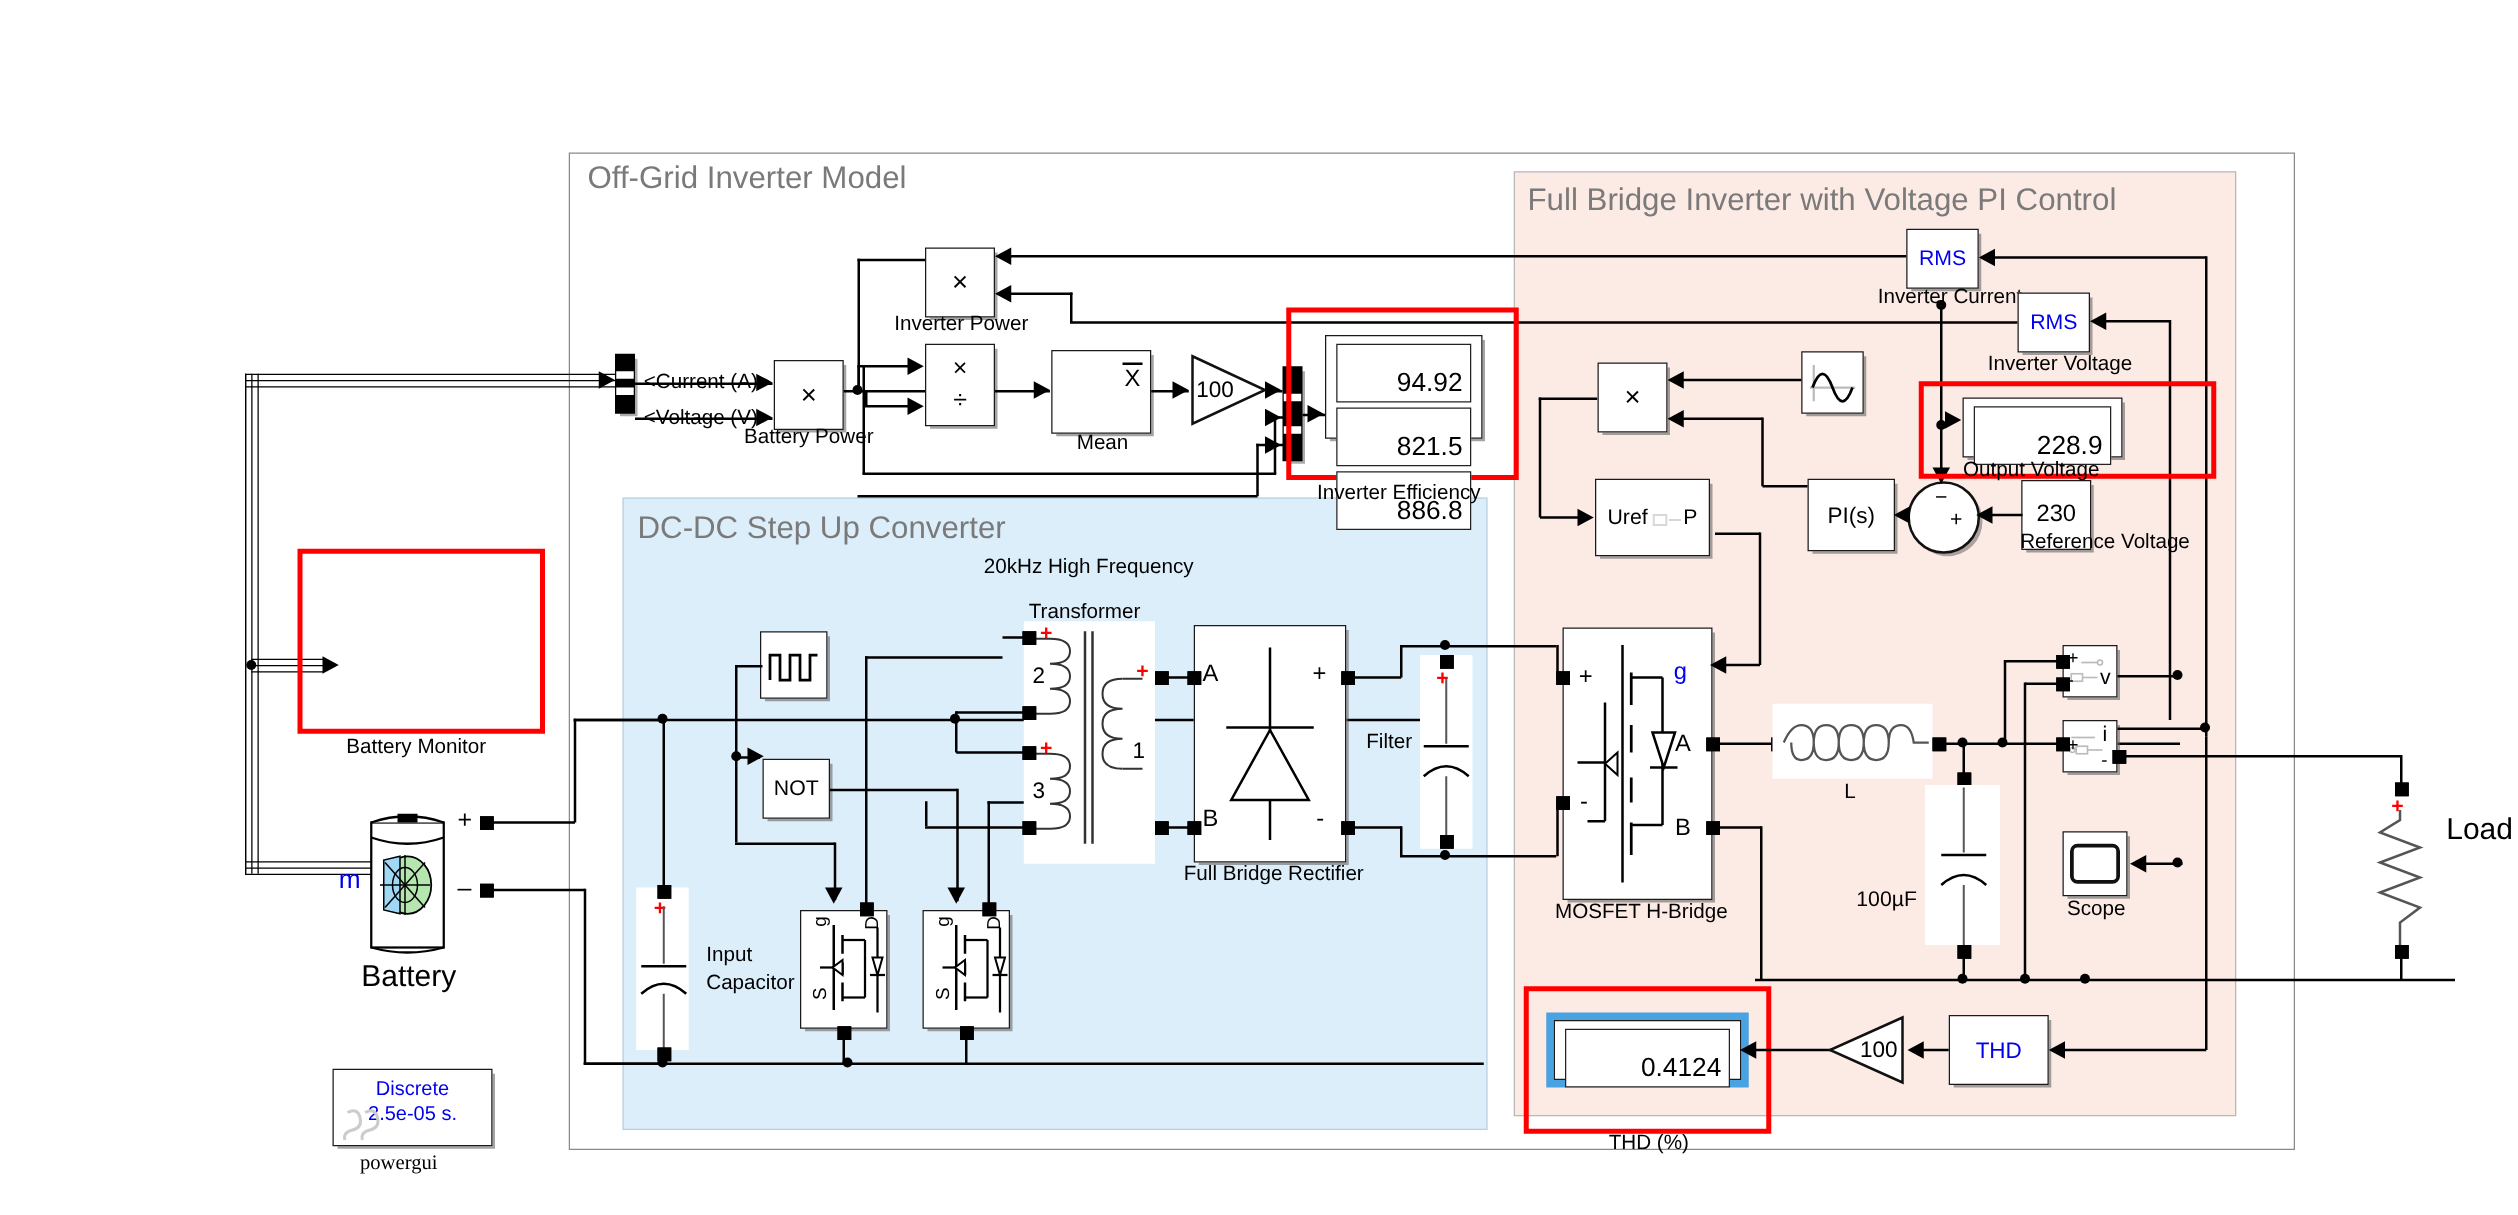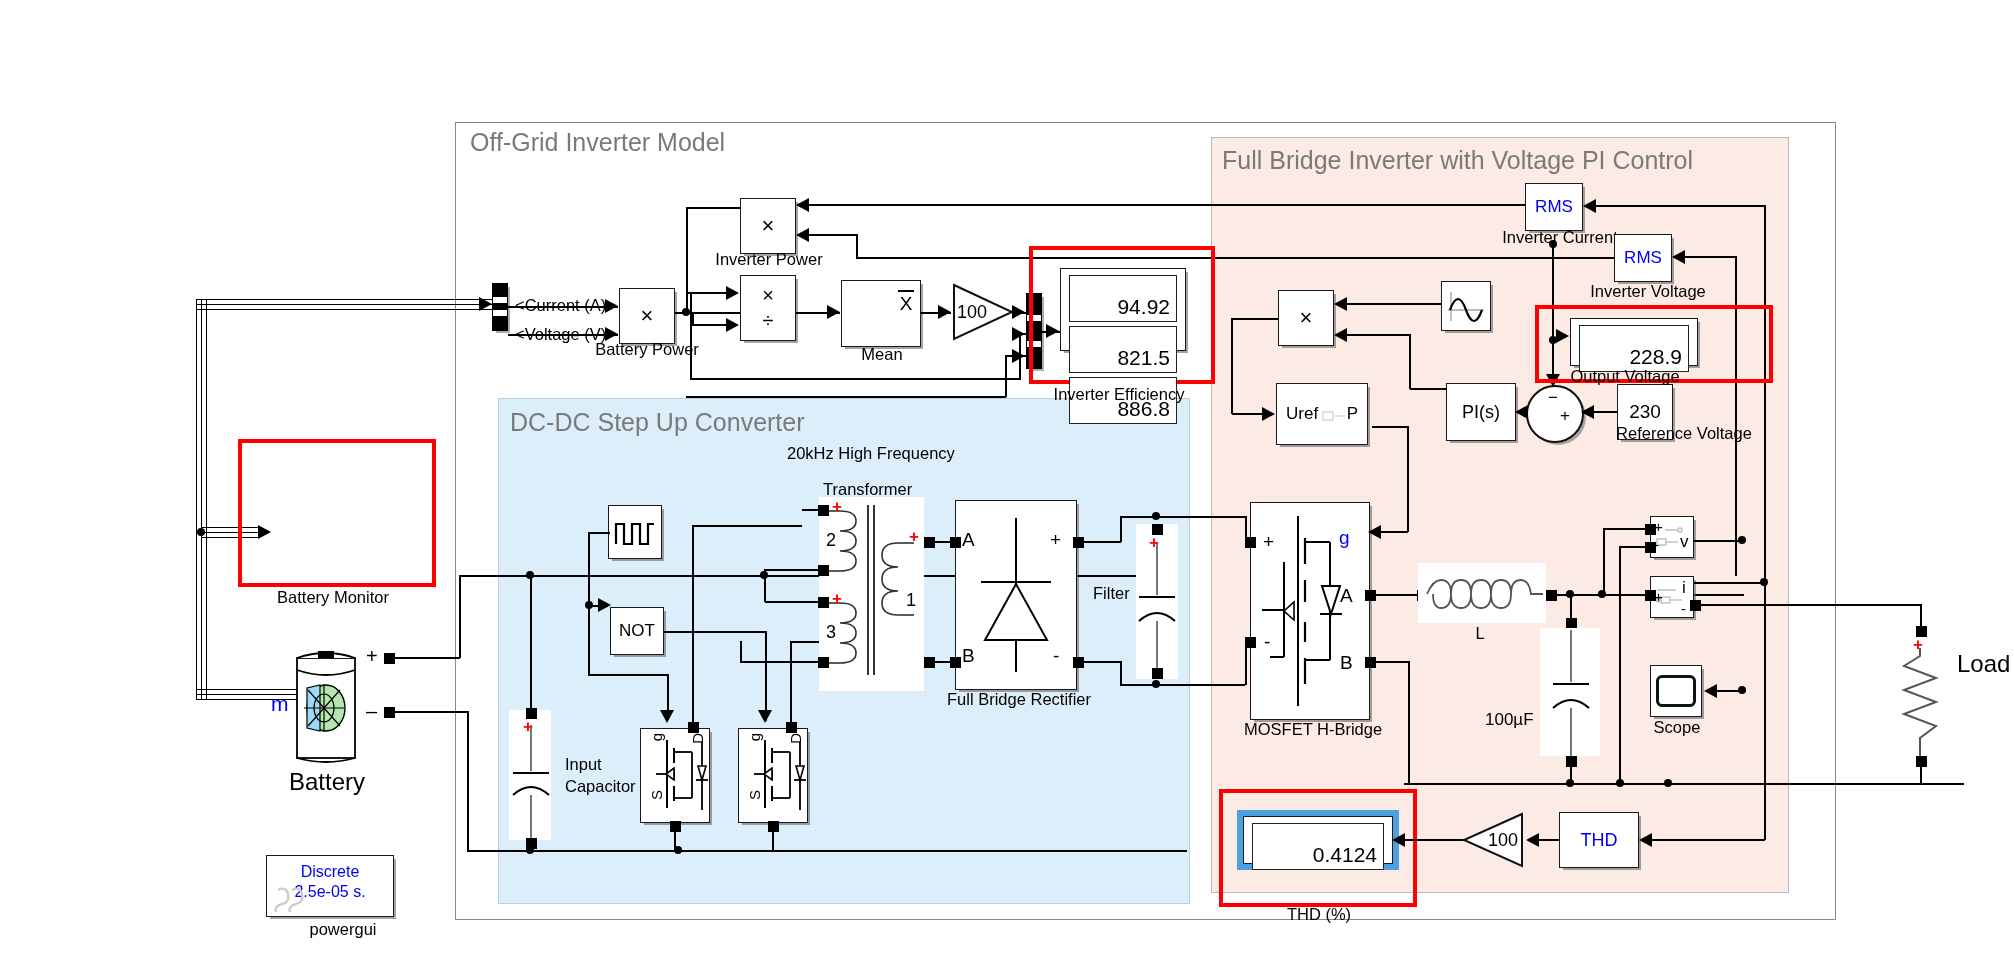--- a/index.html
+++ b/index.html
@@ -134,21 +134,21 @@
   <div class="blk abs" style="left:266px;top:855px;width:128px;height:62px;flex-direction:column;gap:0;">
     <div style="position:relative;width:100%;height:100%;">
       <div class="abs" style="left:0;right:0;top:7px;text-align:center;font-size:16px;color:#0000ee;">Discrete</div>
       <div class="abs" style="left:0;right:0;top:27px;text-align:center;font-size:16px;color:#0000ee;">2.5e-05 s.</div>
       <svg class="abs" style="left:5px;top:30px;" width="34" height="30" viewBox="0 0 34 30">
         <path d="M6 4 q8 -4 10 4 q2 8 -6 10 q-8 2 -6 8" fill="none" stroke="#cccccc" stroke-width="2.4"></path>
         <path d="M20 4 q8 -4 10 4 q2 8 -6 10 q-8 2 -6 8" fill="none" stroke="#cccccc" stroke-width="2.4"></path>
       </svg>
     </div>
   </div>
-  <div class="blk-lbl" style="left:288px;top:920px;width:110px;">powergui</div>
+  <div class="blk-lbl" style="left:264px;top:920px;width:110px;font-family:Liberation Serif, serif;">powergui</div>
 
   <div class="mux" style="left:492px;top:283px;width:16px;height:48px;">
     <span style="top:14px;"></span>
       <span style="top:27px;"></span>
   </div>
   <div class="lbl" style="left:515px;top:296px;">&lt;Current (A)&gt;</div>
   <div class="lbl" style="left:515px;top:325px;">&lt;Voltage (V)&gt;</div>
   <div class="w wh" style="left:508px;top:306px;width:110px;"></div>
   <div class="w wh" style="left:508px;top:334px;width:110px;"></div>
   <div class="arrow ar-r" style="left:605px;top:299px;"></div>

